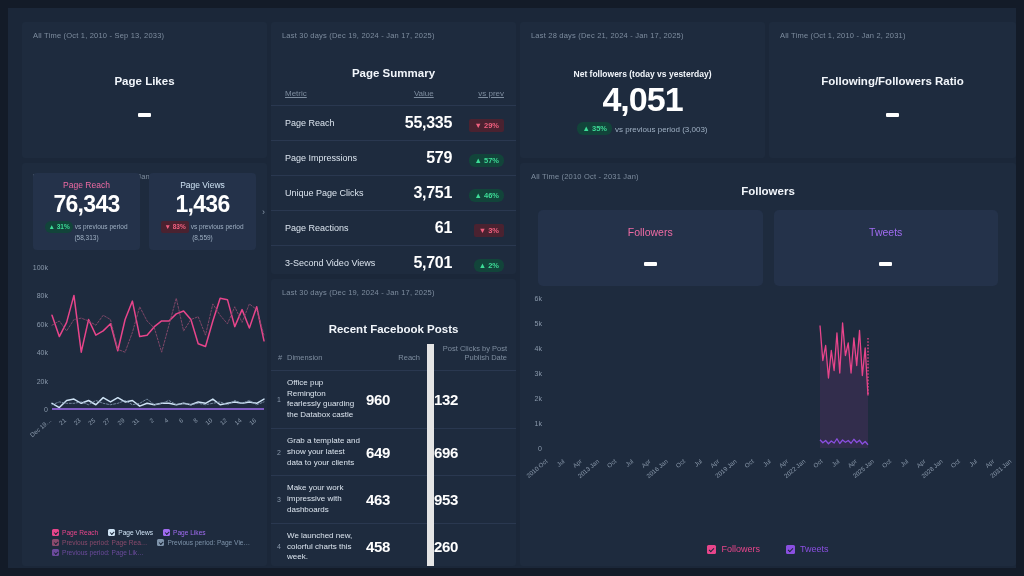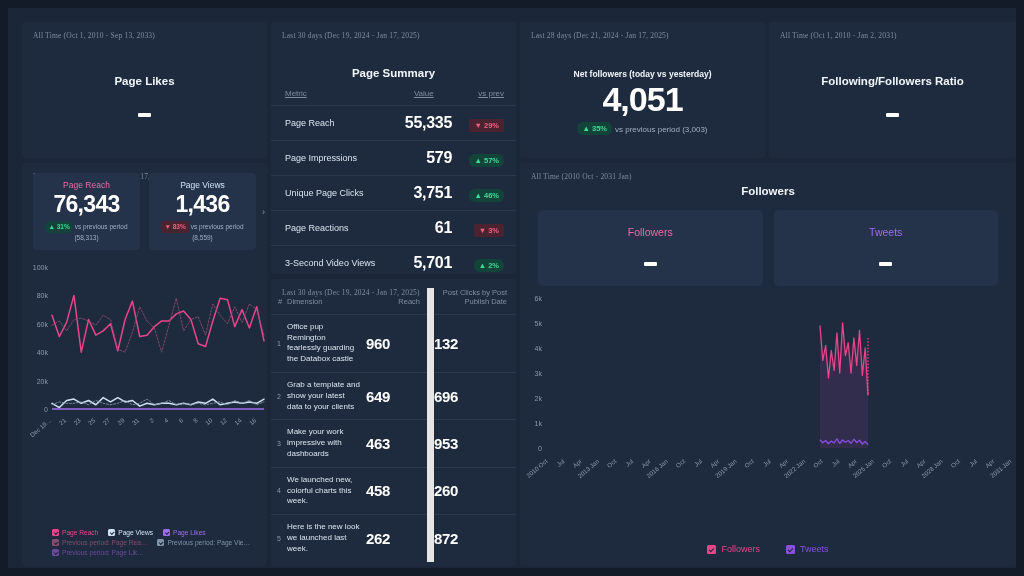--- a/index.html
+++ b/index.html
@@ -18,21 +18,20 @@
   .panel{
     position:absolute;
     background:#1e2b3e;
     border-radius:3px;
     overflow:hidden;
   }
   .daterange{
     position:absolute;left:11px;top:9px;
     font-size:7.5px;color:#7e8d9f;letter-spacing:.2px;
     white-space:nowrap;
-    font-family:Liberation Serif, serif;
   }
   .ptitle{
     text-align:center;font-size:11.5px;font-weight:bold;color:#f2f6fb;
   }
   .bigdash{
     text-align:center;color:#ffffff;font-weight:bold;line-height:1;
   }
   
   #p-likes{left:14px;top:14px;width:245px;height:136px;}
   #p-likes .ptitle{margin-top:53px;}
@@ -286,20 +285,21 @@
         </div>
         <div class="lg">
           <span class="box" style="background: rgb(107, 74, 156);"></span>
           <span style="color: rgb(107, 74, 156);">Previous period: Page Lik…</span>
         </div>
       </div>
   </div>
 
   <div class="panel" id="p-posts">
     <div class="daterange">Last 30 days (Dec 19, 2024 - Jan 17, 2025)</div>
+    <div class="ptitle">Recent Facebook Posts</div>
     <table class="ptable">
       <thead>
         <tr>
           <th style="width:14px;text-align:center;padding-left:2px">#</th>
           <th>Dimension</th>
           <th class="num" style="width:54px;padding-right:7px">Reach</th>
           <th class="num col-sep" style="width:66px;padding-right:9px;padding-left:7px">Post Clicks by Post Publish Date</th>
         </tr>
       </thead>
       <tbody id="posts-body">

